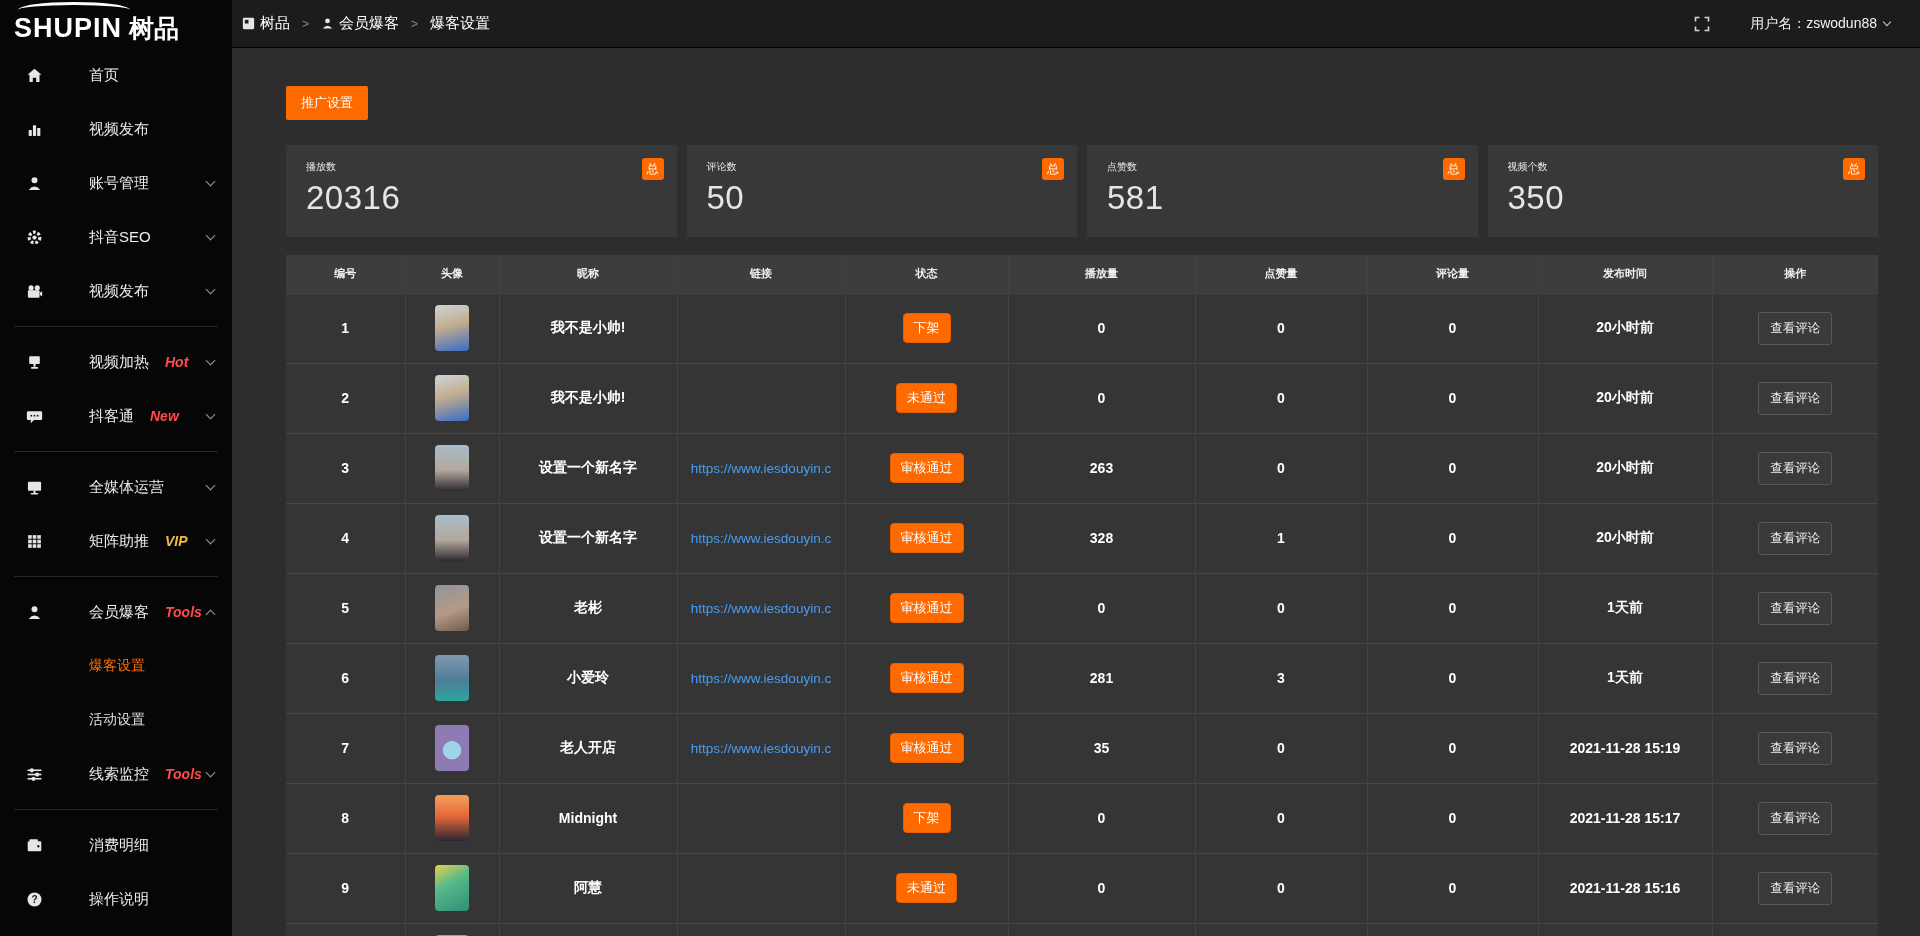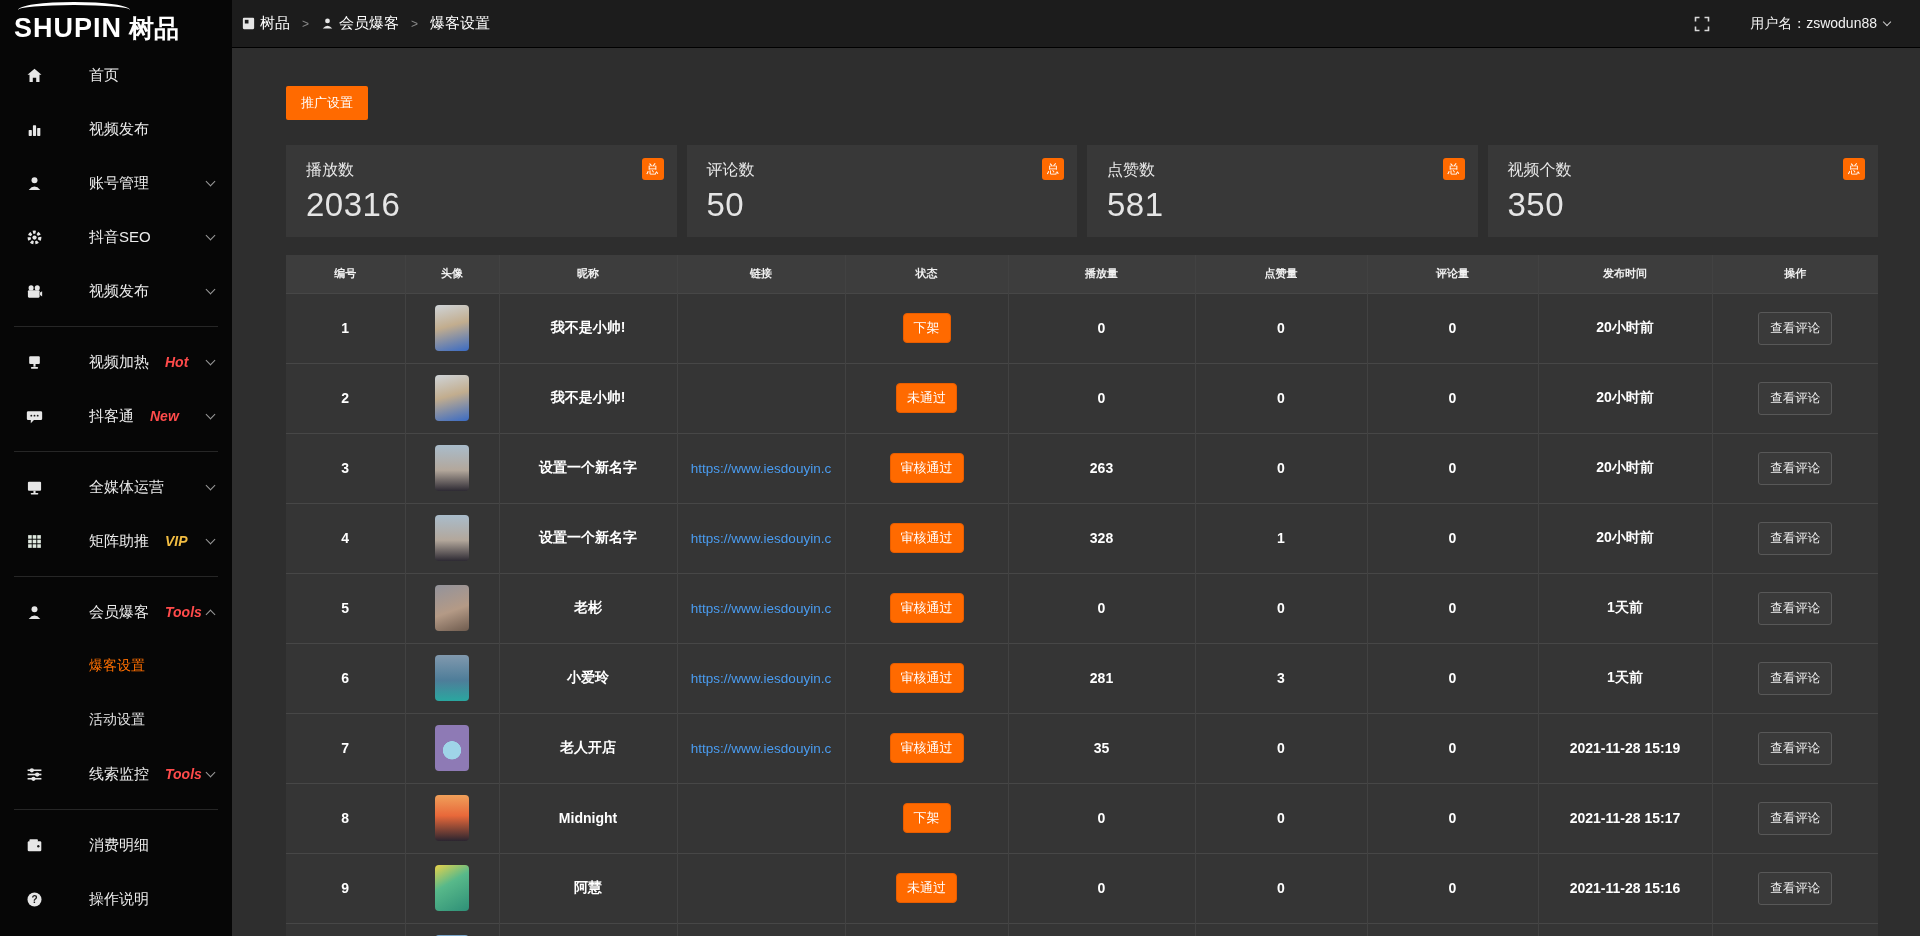--- a/index.html
+++ b/index.html
@@ -49,21 +49,21 @@
     transform:rotate(45deg); margin:-3px 0 0 7px; }
 
   
   .content { flex:1; background:#2e2e2e; padding:38px 42px 0 54px; overflow:hidden; }
   .promote-btn { background:#ff6a00; color:#fff; border:none; font-size:13px;
     padding:8px 15px; border-radius:2px; cursor:pointer;
     font-family:"Liberation Sans","DejaVu Sans",sans-serif; }
 
   .cards { display:flex; gap:10px; margin-top:25px; }
   .card { flex:1; height:92px; background:#383838; position:relative; padding:15px 20px 0; }
-  .card-label { color:#e8e8e8; font-size:16px; }
+  .card-label { color:#e8e8e8; font-size:10px; }
   .card-value { color:#e5e5e5; font-size:33px; font-weight:500; margin-top:5px; letter-spacing:0.5px; }
   .card-badge { position:absolute; top:13px; right:13px; width:22px; height:22px;
     background:#ff6a00; color:#fff; font-size:12px; display:flex; align-items:center;
     justify-content:center; border-radius:3px; }
 
   
   table { width:1592px; margin-top:18px; border-collapse:collapse; table-layout:fixed;
     background:#353535; }
   thead tr { height:38px; background:#3d3d3d; }
   th { color:#f0f0f0; font-size:11px; font-weight:700;font-family:Liberation Mono, monospace; }

